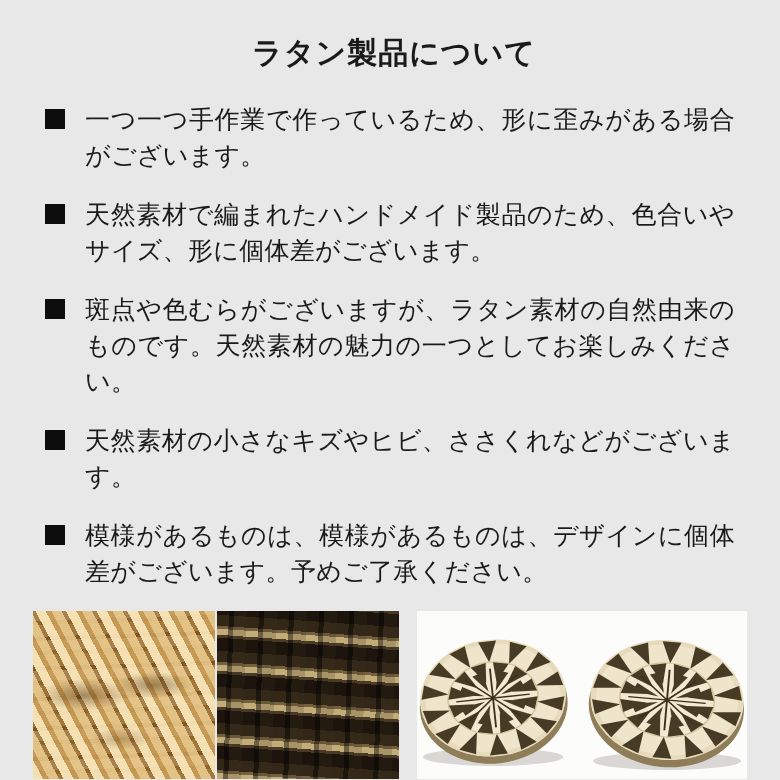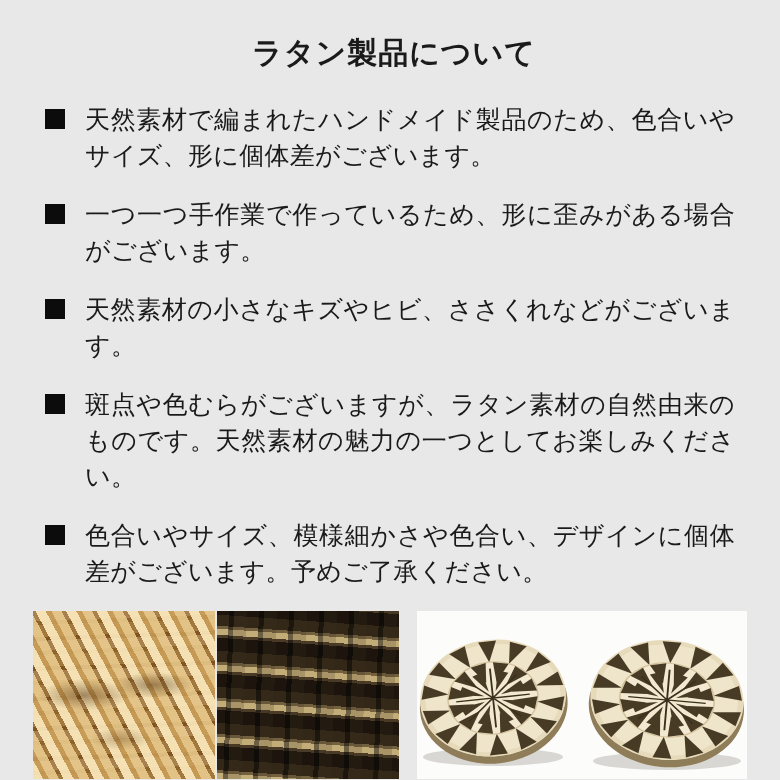--- a/index.html
+++ b/index.html
@@ -102,37 +102,37 @@
 </head>
 <body>
 
 <div class="page">
 
   <h1 class="page-title">ラタン製品について</h1>
 
   <div class="notice-list">
     <div class="notice-item">
       <span class="bullet-square"></span>
+      <span class="notice-text">一つ一つ手作業で作っているため、形に歪みがある場合がございます。</span>
+    </div>
+    <div class="notice-item">
+      <span class="bullet-square"></span>
       <span class="notice-text">天然素材で編まれたハンドメイド製品のため、色合いやサイズ、形に個体差がございます。</span>
     </div>
     <div class="notice-item">
       <span class="bullet-square"></span>
-      <span class="notice-text">一つ一つ手作業で作っているため、形に歪みがある場合がございます。</span>
+      <span class="notice-text">斑点や色むらがございますが、ラタン素材の自然由来のものです。天然素材の魅力の一つとしてお楽しみください。</span>
     </div>
     <div class="notice-item">
       <span class="bullet-square"></span>
       <span class="notice-text">天然素材の小さなキズやヒビ、ささくれなどがございます。</span>
     </div>
     <div class="notice-item">
       <span class="bullet-square"></span>
-      <span class="notice-text">斑点や色むらがございますが、ラタン素材の自然由来のものです。天然素材の魅力の一つとしてお楽しみください。</span>
-    </div>
-    <div class="notice-item">
-      <span class="bullet-square"></span>
-      <span class="notice-text">色合いやサイズ、模様細かさや色合い、デザインに個体差がございます。予めご了承ください。</span>
+      <span class="notice-text">模様があるものは、模様があるものは、デザインに個体差がございます。予めご了承ください。</span>
     </div>
   </div>
 
   <div class="figures-row">
 
     <figure class="figure-left" style="margin:0">
       <div class="photo-strip">
         <div class="swatch swatch-light"></div>
         <div class="swatch swatch-dark"></div>
       </div>

